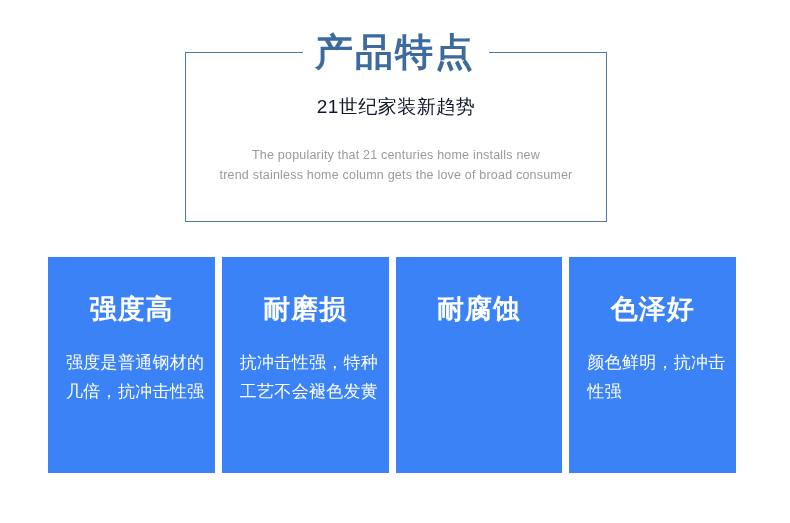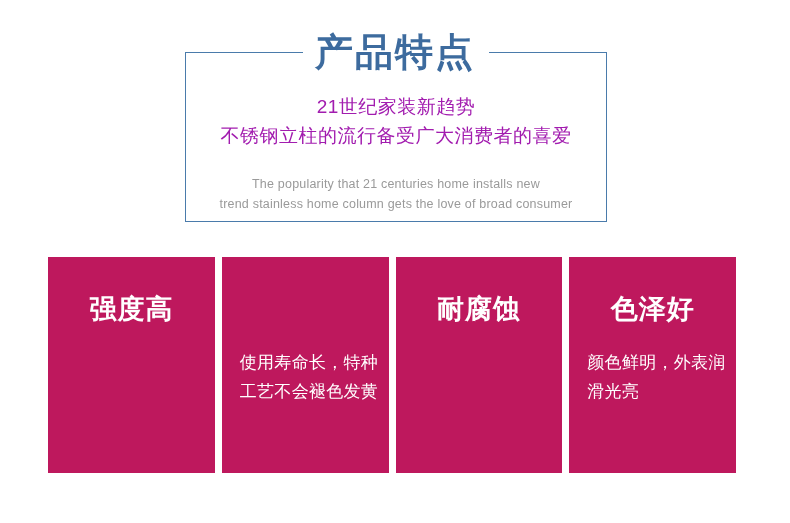--- a/index.html
+++ b/index.html
@@ -62,21 +62,21 @@
 
   #subtitle-group {
     position: absolute;
     left: 195px;
     top: 92px;
     width: 402px;
     text-align: center;
   }
 
   .subtitle-cn {
-    color: #a21caf;
+    color: #0f172a;
     font-size: 19px;
     line-height: 29px;
     letter-spacing: 0.5px;
     white-space: nowrap;
   }
 
   #subtitle-en-group {
     margin-top: 24px;
   }
 
@@ -95,21 +95,21 @@
     top: 257px;
     width: 688px;
     height: 216px;
     display: flex;
     flex-direction: row;
     gap: 7px;
   }
 
   .feature-card {
     flex: 1 1 0;
-    background: #be185d;
+    background: #3b82f6;
     position: relative;
     padding: 0;
     box-sizing: border-box;
     overflow: hidden;
   }
 
   .card-heading {
     position: absolute;
     left: 0;
     top: 35px;
@@ -140,41 +140,42 @@
 
 <div id="header-section">
 
   <div id="title-frame"></div>
   <div id="frame-gap-mask"></div>
 
   <div id="main-title">产品特点</div>
 
   <div id="subtitle-group">
     <div class="subtitle-cn">21世纪家装新趋势</div>
-    <div class="subtitle-cn">不锈钢立柱的流行备受广大消费者的喜爱</div>
     <div id="subtitle-en-group">
       <div class="subtitle-en">The popularity that 21 centuries home installs new</div>
       <div class="subtitle-en">trend stainless home column gets the love of broad consumer</div>
     </div>
   </div>
 
 </div>
 
 <div id="cards-row">
 
   <div class="feature-card">
     <div class="card-heading">强度高</div>
+    <div class="card-body">强度是普通钢材的几倍，抗冲击性强</div>
   </div>
 
   <div class="feature-card">
-    <div class="card-body">使用寿命长，特种工艺不会褪色发黄</div>
+    <div class="card-heading">耐磨损</div>
+    <div class="card-body">抗冲击性强，特种工艺不会褪色发黄</div>
   </div>
 
   <div class="feature-card">
     <div class="card-heading">耐腐蚀</div>
   </div>
 
   <div class="feature-card">
     <div class="card-heading">色泽好</div>
-    <div class="card-body">颜色鲜明，外表润滑光亮</div>
+    <div class="card-body">颜色鲜明，抗冲击性强</div>
   </div>
 
 </div>
 
 </body></html>

